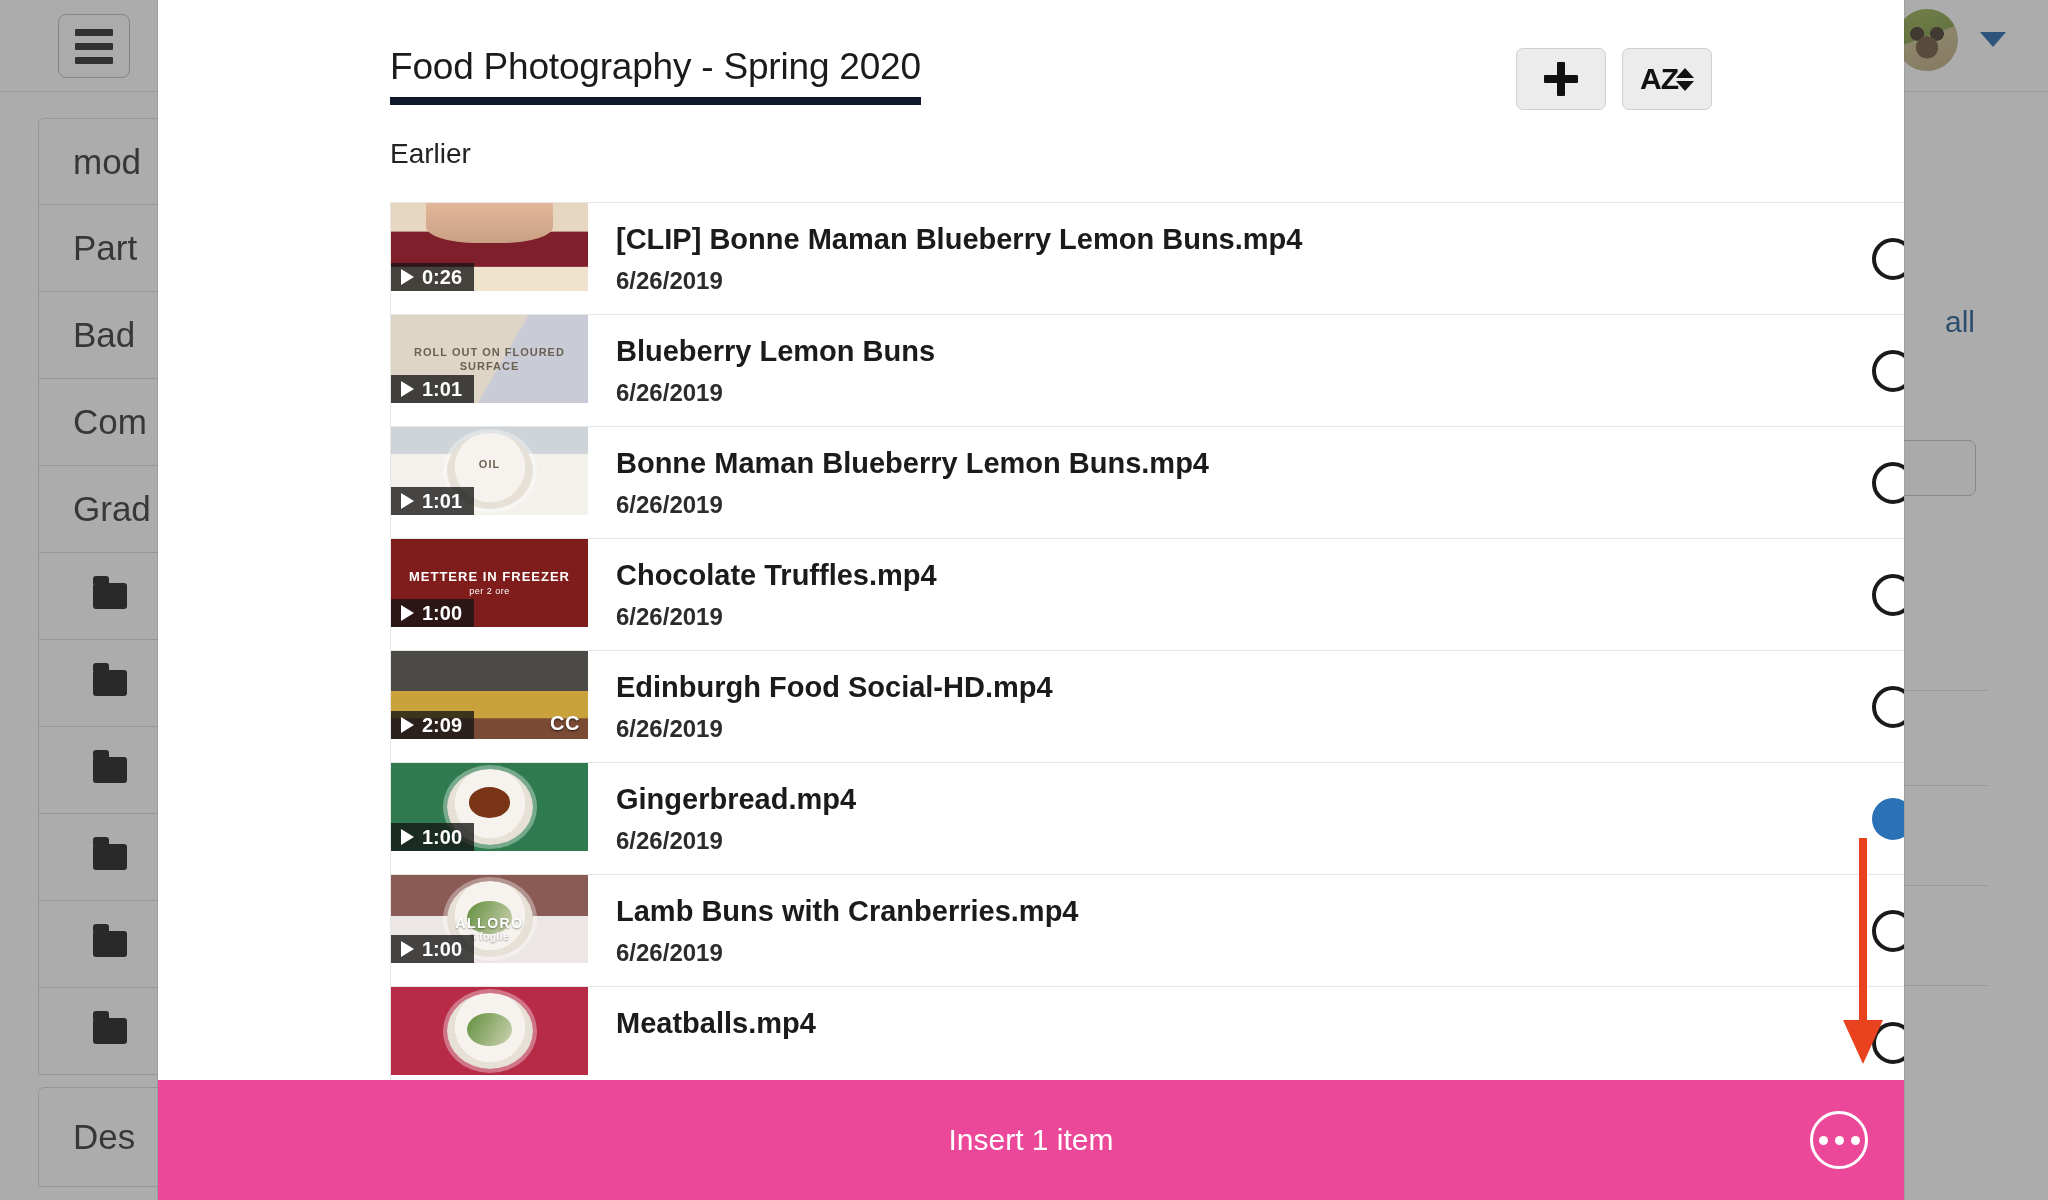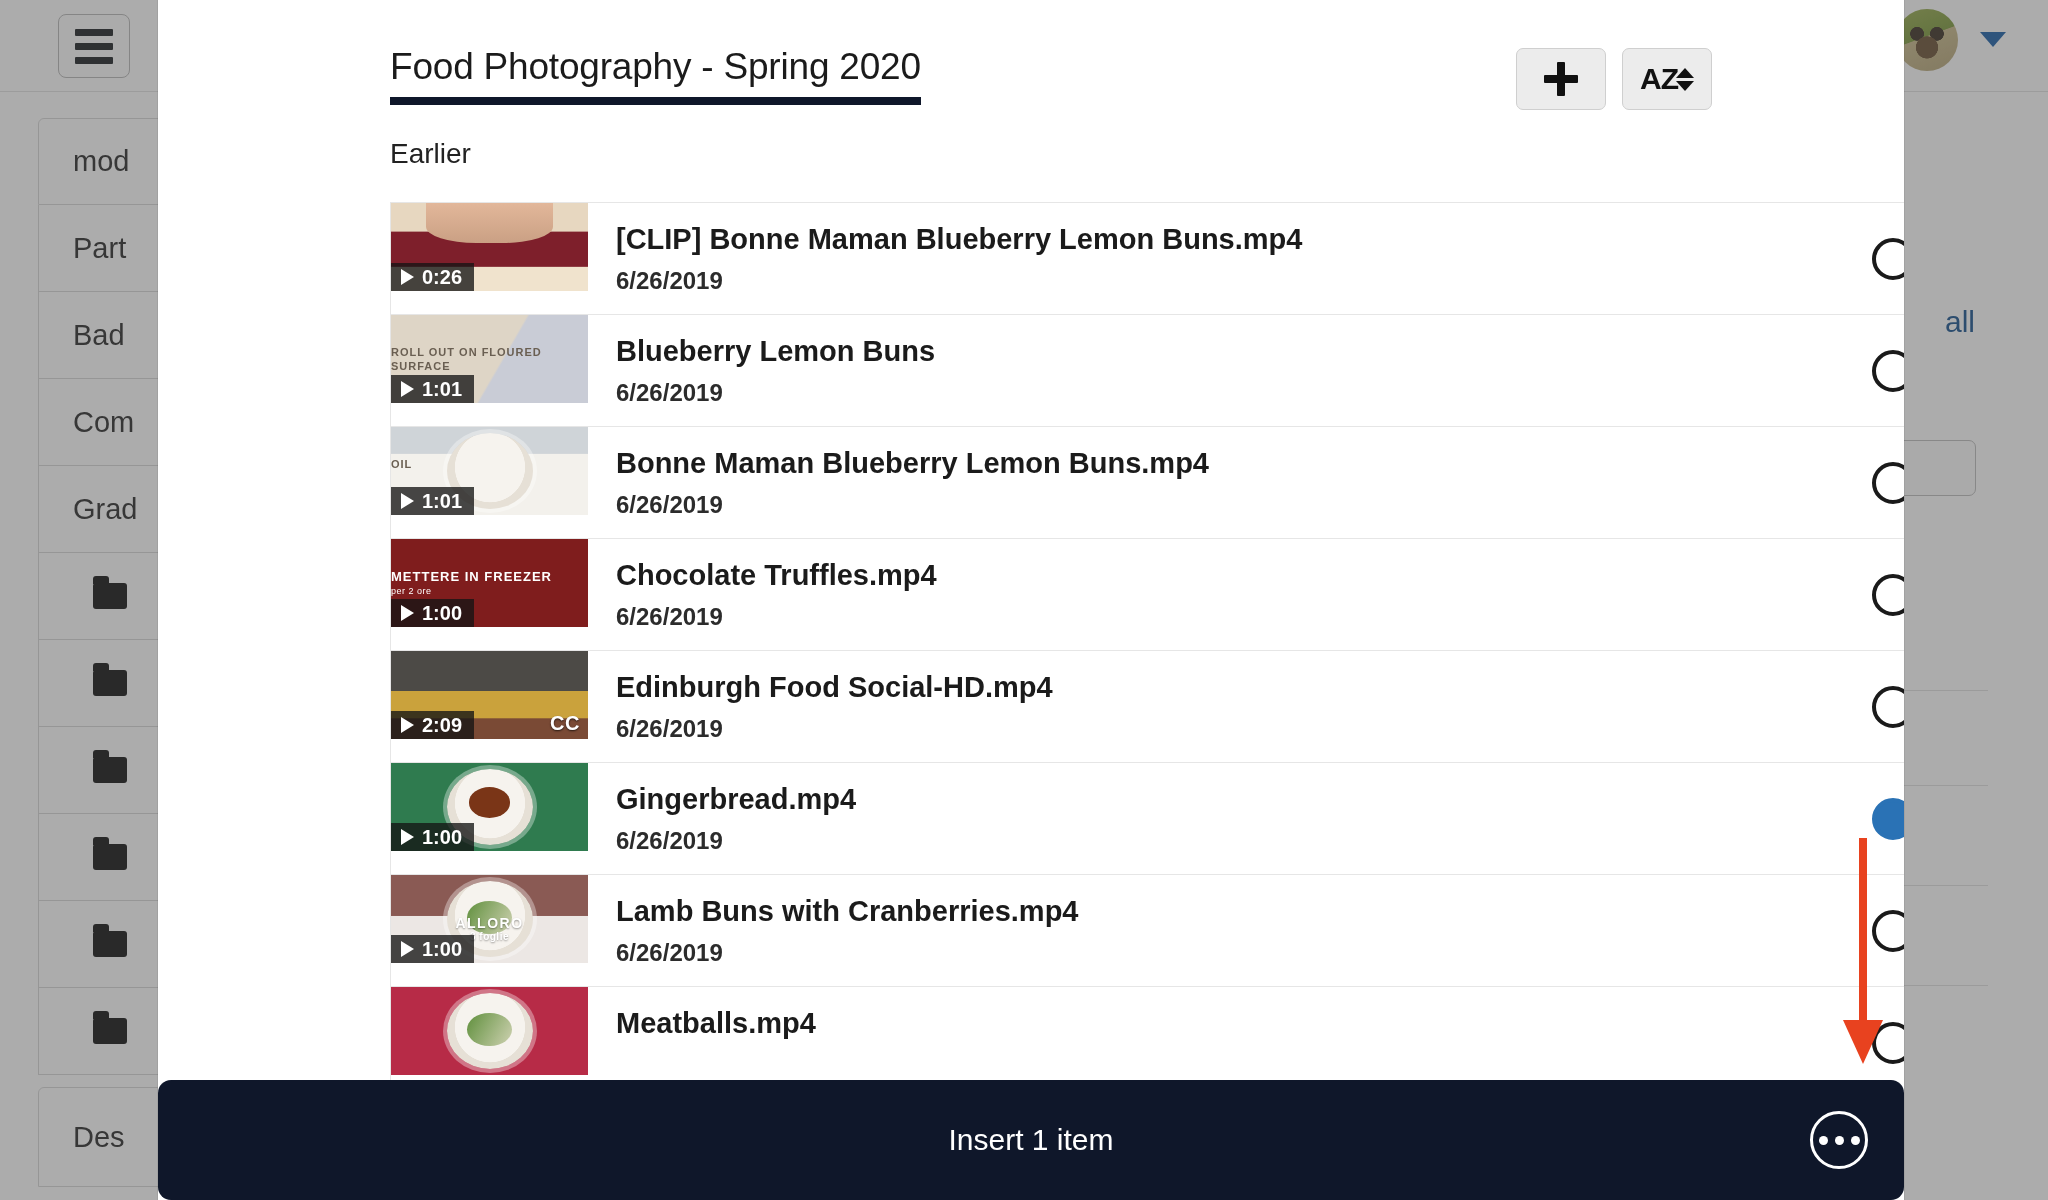--- a/index.html
+++ b/index.html
@@ -38,21 +38,21 @@
     position: absolute; right: 42px; top: 32px;
     width: 0; height: 0;
     border-left: 13px solid transparent; border-right: 13px solid transparent;
     border-top: 15px solid #1a5fa8;
   }
 
   .bg-sidebar { position: absolute; left: 38px; top: 118px; width: 180px; }
   .bg-side-item {
     height: 87px; border: 1px solid #d8d8d8; border-top: none;
     display: flex; align-items: center; padding-left: 34px;
-    font-size: 29px; color: #2b2b2b; background: #fff; overflow: hidden;
+    font-size: 35px; color: #2b2b2b; background: #fff; overflow: hidden;
     white-space: nowrap;
   }
   .bg-side-item:first-child { border-top: 1px solid #d8d8d8; border-radius: 6px 6px 0 0; }
   .bg-side-item.folder { padding-left: 54px; }
   .folder-ic {
     width: 34px; height: 26px; background: #111; border-radius: 3px; position: relative;
   }
   .folder-ic::before {
     content: ""; position: absolute; left: 0; top: -7px; width: 16px; height: 8px;
     background: #111; border-radius: 3px 3px 0 0;
@@ -173,41 +173,41 @@
   .bowl.inner-dark::after {
     content:""; position:absolute; left:26%; top:24%; width:48%; height:40%;
     border-radius:50%; background:#7a3517;
   }
   .bowl.inner-green::after {
     content:""; position:absolute; left:24%; top:26%; width:52%; height:44%;
     border-radius:50%; background:linear-gradient(120deg,#5f8f3c,#cfd2b2);
   }
   .thumb-cap {
     position: absolute; left: 0; right: 0; top: 34%;
-    color: #fff; font-size: 13px; font-weight: bold;
+    text-align: center; color: #fff; font-size: 13px; font-weight: bold;
     line-height: 1.3; letter-spacing: 1px;
   }
   .thumb-cap small { display:block; font-size: 9px; font-weight: normal; letter-spacing: 0.5px; }
   .thumb-cap.dark { color: #6a5f52; font-size: 11px; }
   .alloro-cap {
     position: absolute; left: 0; right: 0; top: 45%;
     text-align: center; color: #fff; font-size: 14px; font-weight: bold;
     letter-spacing: 1.5px; text-shadow: 0 1px 2px rgba(0,0,0,.4);
   }
   .alloro-cap small { display:block; font-size: 10px; letter-spacing: .5px; }
   .hands {
     position:absolute; left:18%; top:0; width:64%; height:46%;
     background: linear-gradient(180deg,#e2b79a,#caa084);
     border-radius: 0 0 40% 40%;
   }
 
   
   .bottom-bar {
     position: absolute; left: 0; bottom: 0; width: 100%; height: 120px;
-    background: #0f172a; display: flex; align-items: center; justify-content: center; border-radius: 13px;
+    background: #ec4899; display: flex; align-items: center; justify-content: center;
   }
   .bottom-bar .txt { color: #fff; font-size: 30px; }
   .more-btn {
     position: absolute; right: 36px; top: 50%; transform: translateY(-50%);
     width: 58px; height: 58px; border-radius: 50%; border: 3px solid #fff;
     display: flex; align-items: center; justify-content: center; gap: 7px;
   }
   .more-btn i { width: 9px; height: 9px; border-radius: 50%; background: #fff; display: block; }
 
   

